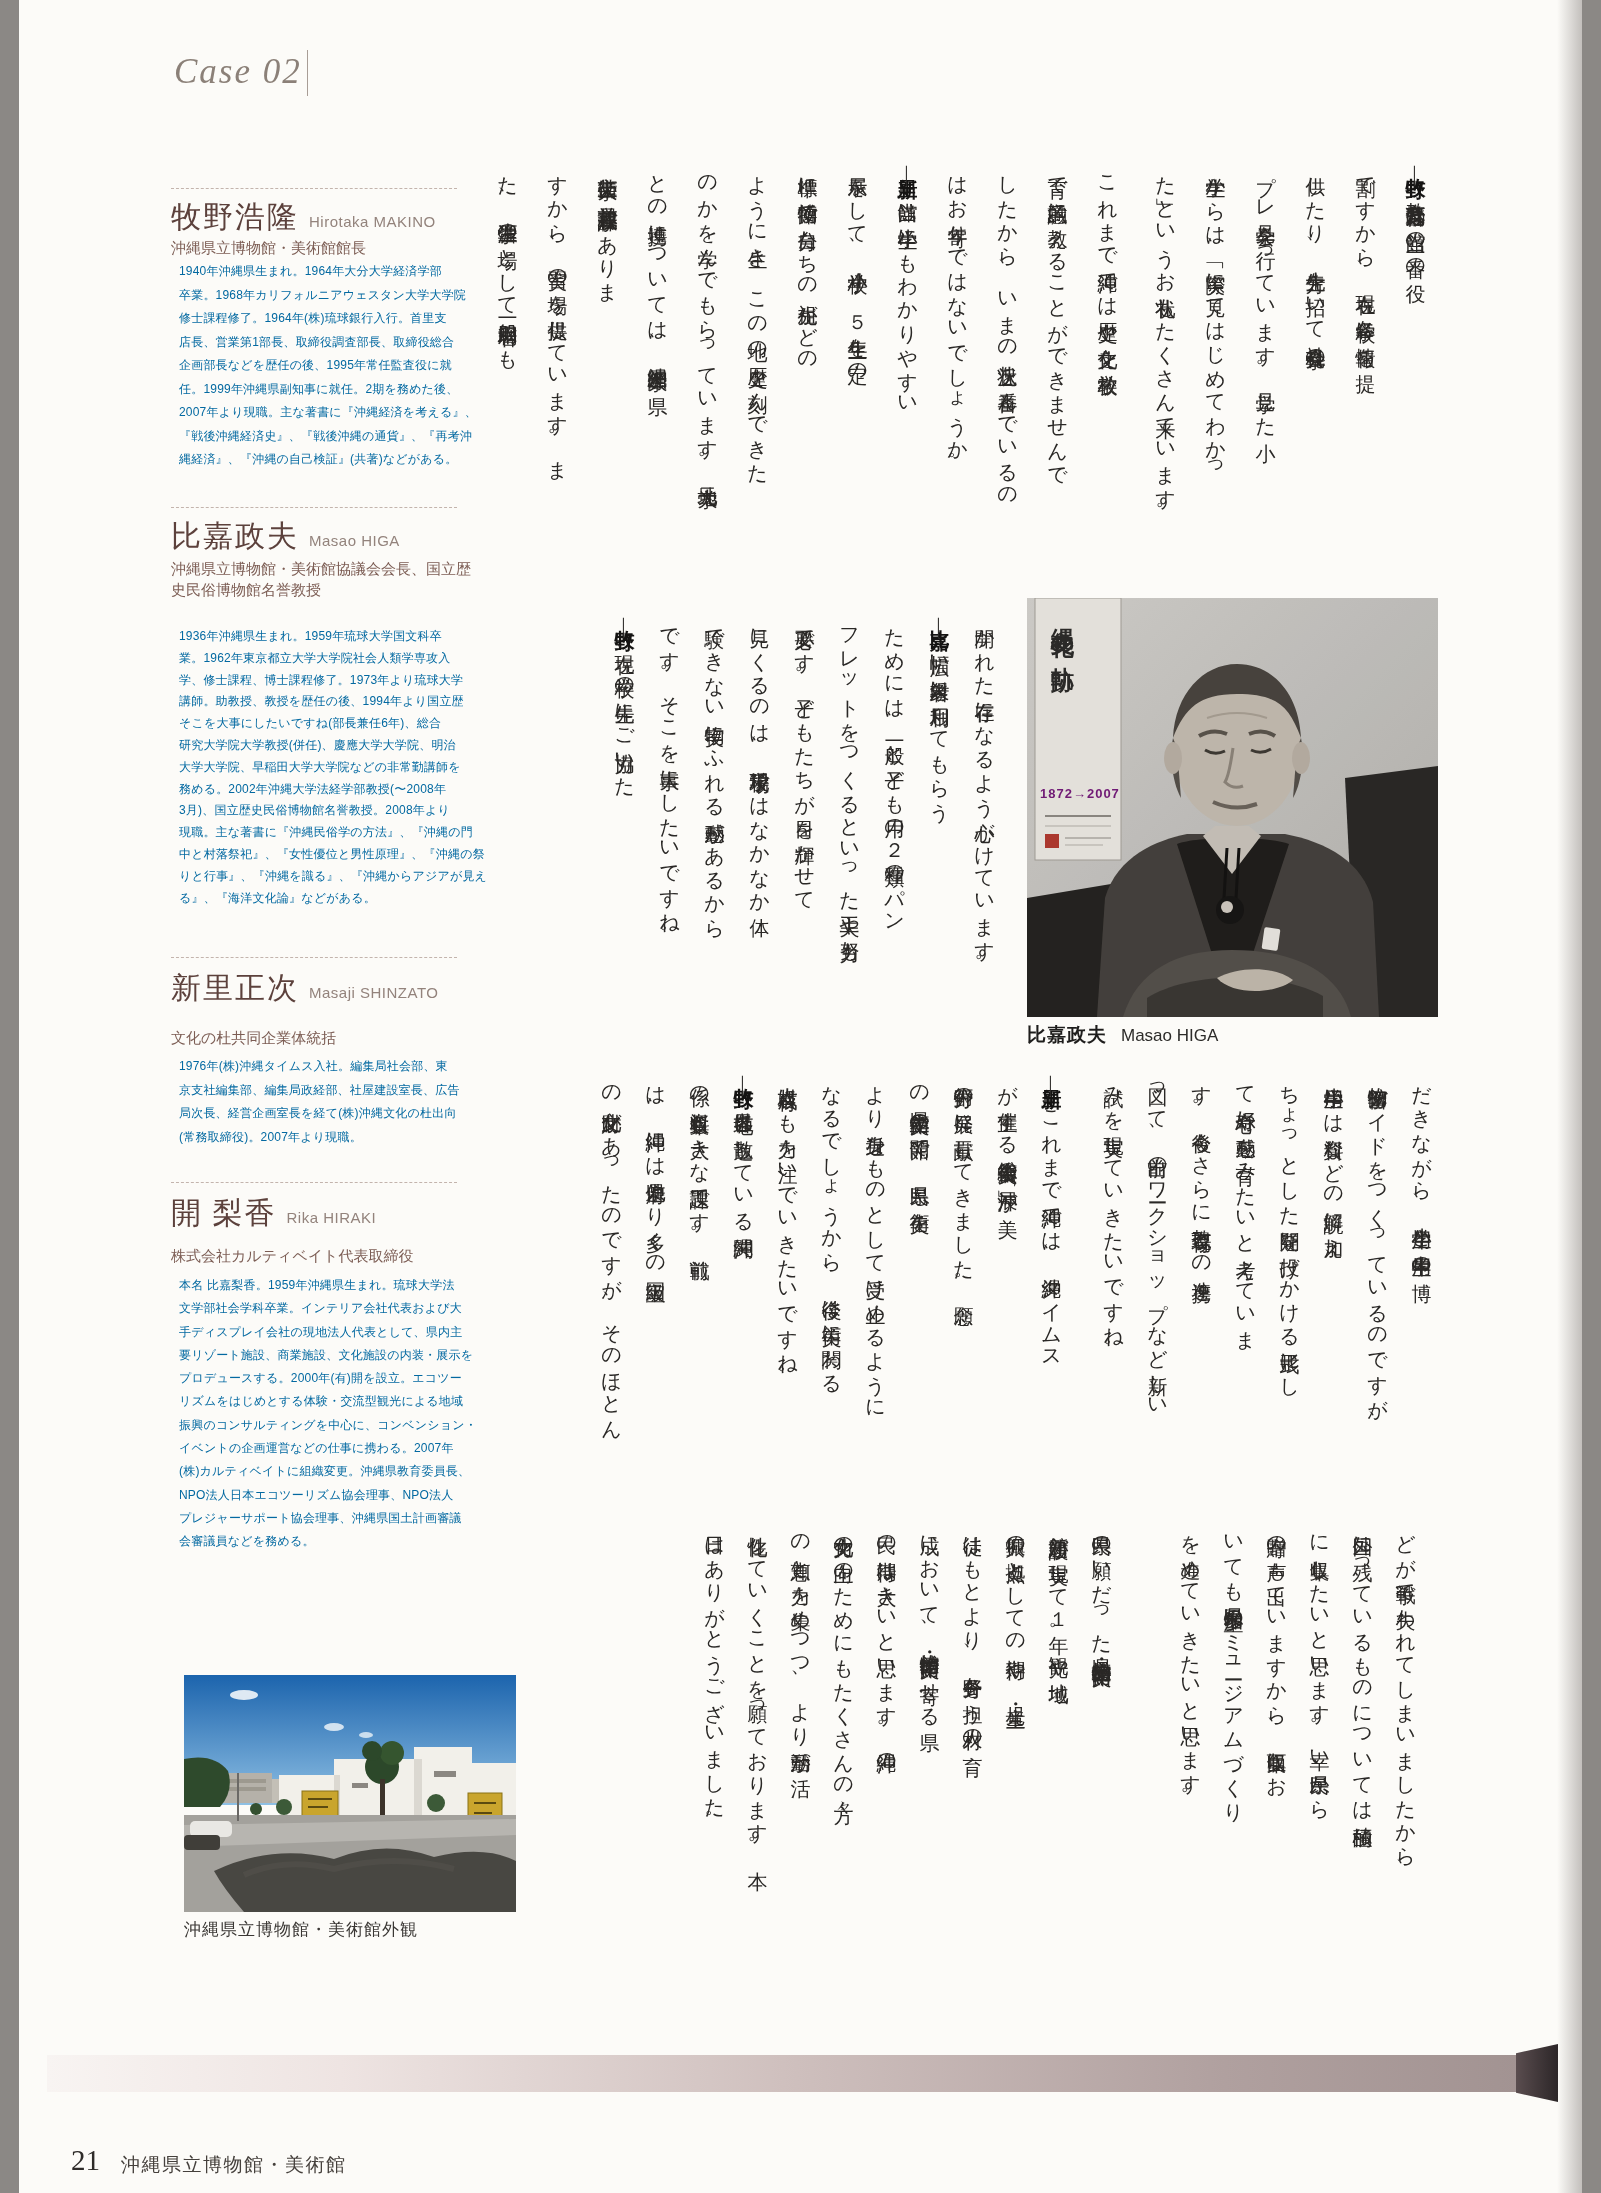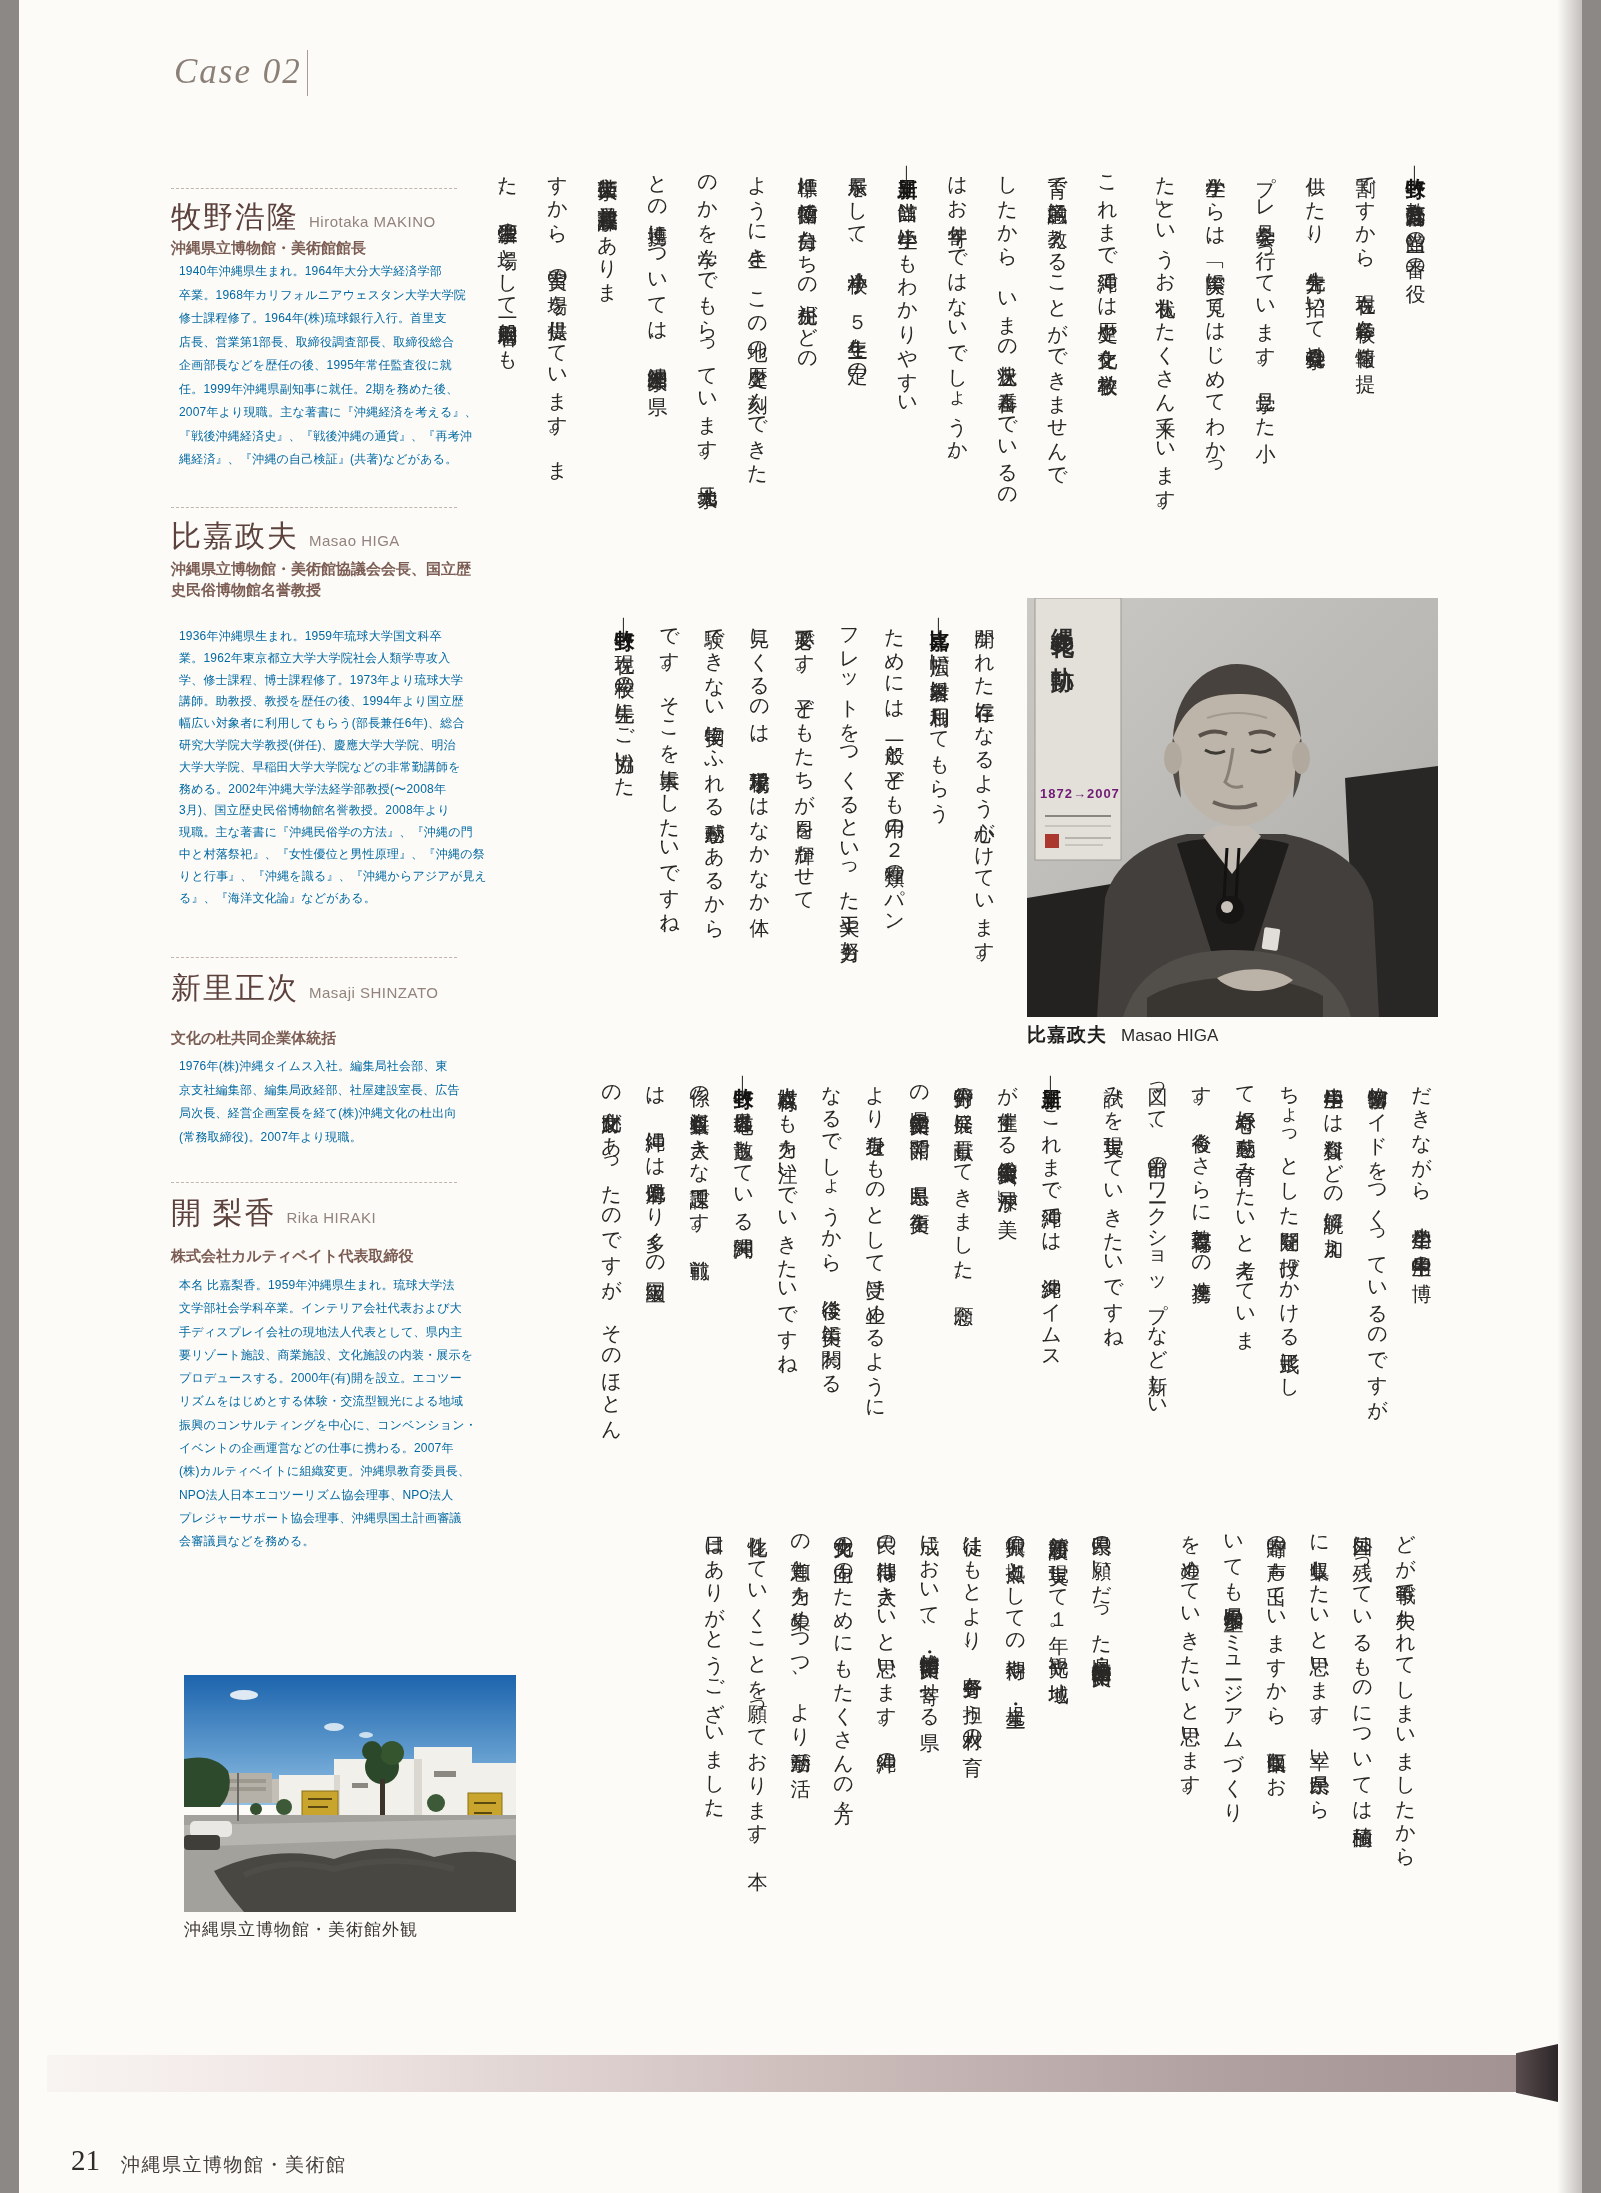--- a/index.html
+++ b/index.html
@@ -11,21 +11,21 @@
   .case-label{position:absolute;left:155px;top:52px;font-family:"Liberation Serif","DejaVu Serif",serif;
               font-style:italic;font-size:35px;color:#8b8078;letter-spacing:2px;}
   .hdr-divider{position:absolute;left:288px;top:50px;width:1px;height:46px;background:#a89d96;}
   .hdr-tagline{position:absolute;left:306px;top:62px;font-size:20px;color:#4c4641;letter-spacing:1.5px;}
 
   
   .rule{position:absolute;left:152px;width:286px;border-top:1px dashed #c3b4ad;height:0;}
   .profile{position:absolute;left:152px;width:300px;}
   .p-name{font-family:"Liberation Serif","DejaVu Serif",serif;font-size:30px;color:#5c413c;letter-spacing:2px;}
   .p-romaji{font-size:15px;color:#93837c;margin-left:10px;letter-spacing:.5px;margin-top:8px;}
-  .p-title{position:absolute;left:152px;width:300px;font-size:15px;font-weight:700;color:#7c5d54;line-height:21px;}
+  .p-title{position:absolute;left:152px;width:300px;font-size:15px;font-weight:400;color:#7c5d54;line-height:21px;}
   .p-bio{position:absolute;left:160px;width:300px;font-size:12px;color:#0369a1;line-height:23.5px;letter-spacing:.2px;}
   .p-bio span{display:block;white-space:nowrap;}
 
   
   .vband{position:absolute;writing-mode:vertical-rl;text-orientation:mixed;
          font-family:"Liberation Serif","DejaVu Serif",serif;color:#2a2826;font-size:20px;letter-spacing:1px;}
   .vband p{margin:0;white-space:nowrap;}
   .speaker{font-family:"Liberation Sans","DejaVu Sans",sans-serif;font-weight:700;color:#151413;letter-spacing:2px;}
   #band1{left:472px;top:162px;height:402px;width:950px;line-height:50px;}
   #band2{left:583px;top:614px;height:398px;width:405px;line-height:45px;}
@@ -92,21 +92,21 @@
   </div>
   <div class="p-title" style="top:558px">
       <span style="display:block">沖縄県立博物館・美術館協議会会長、国立歴</span>
       <span style="display:block">史民俗博物館名誉教授</span>
     </div>
   <div class="p-bio" style="top:626px;line-height:21.8px">
       <span>1936年沖縄県生まれ。1959年琉球大学国文科卒</span>
       <span>業。1962年東京都立大学大学院社会人類学専攻入</span>
       <span>学、修士課程、博士課程修了。1973年より琉球大学</span>
       <span>講師。助教授、教授を歴任の後、1994年より国立歴</span>
-      <span>幅広い対象者に利用してもらう(部長兼任6年)、総合</span>
+      <span>そこを大事にしたいですね(部長兼任6年)、総合</span>
       <span>研究大学院大学教授(併任)、慶應大学大学院、明治</span>
       <span>大学大学院、早稲田大学大学院などの非常勤講師を</span>
       <span>務める。2002年沖縄大学法経学部教授(〜2008年</span>
       <span>3月)、国立歴史民俗博物館名誉教授。2008年より</span>
       <span>現職。主な著書に『沖縄民俗学の方法』、『沖縄の門</span>
       <span>中と村落祭祀』、『女性優位と男性原理』、『沖縄の祭</span>
       <span>りと行事』、『沖縄を識る』、『沖縄からアジアが見え</span>
       <span>る』、『海洋文化論』などがある。</span>
     </div>
 

